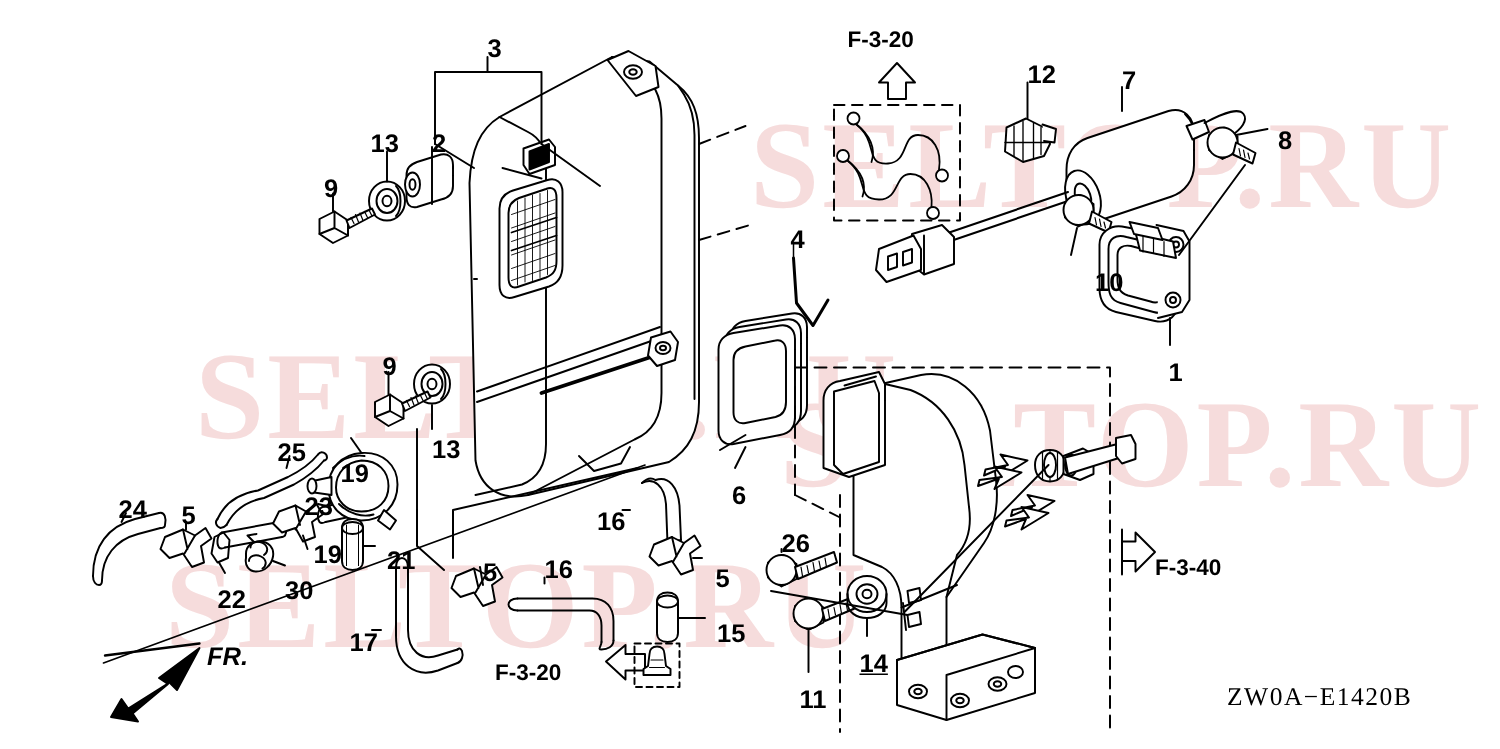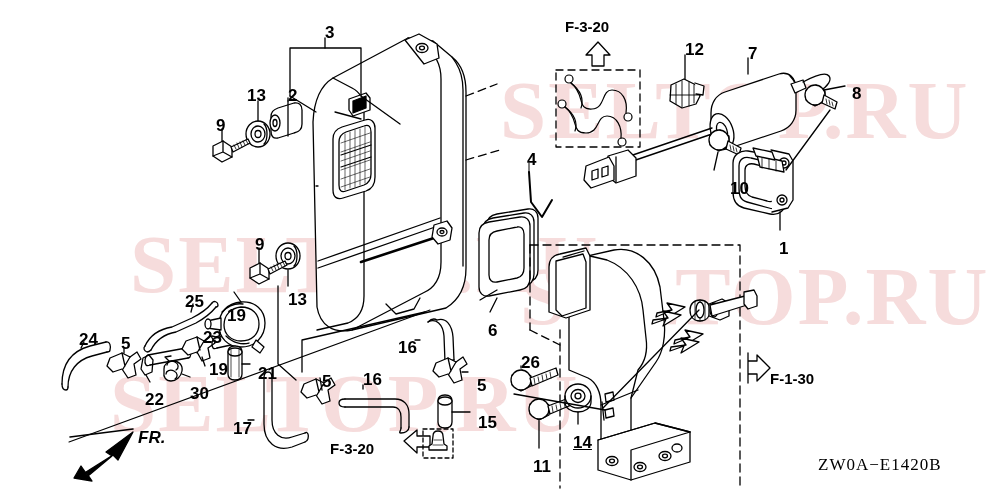--- a/index.html
+++ b/index.html
@@ -534,20 +534,20 @@
       <div class="num" style="left: 477px; top: 377px;">5</div>
       <div class="num" style="left: 478px; top: 414px;">15</div>
       <div class="num" style="left: 521px; top: 354px;">26</div>
       <div class="num" style="left: 533px; top: 458px;">11</div>
       <div class="num" style="left: 573px; top: 434px; text-decoration: underline;">14</div>
     </div>
 
   <div id="secrefs">
       <div class="secref" style="left: 565px; top: 18px;">F-3-20</div>
       <div class="secref" style="left: 330px; top: 440px;">F-3-20</div>
-      <div class="secref" style="left: 770px; top: 370px;">F-1-30</div>
+      <div class="secref" style="left: 770px; top: 370px;">F-3-40</div>
     </div>
 
   <div class="frlbl" style="left:138px;top:428px;">FR.</div>
 
   <div class="drawno" style="left:818px;top:455px;">ZW0A−E1420B</div>
 
 </div>
 
 </body></html>

